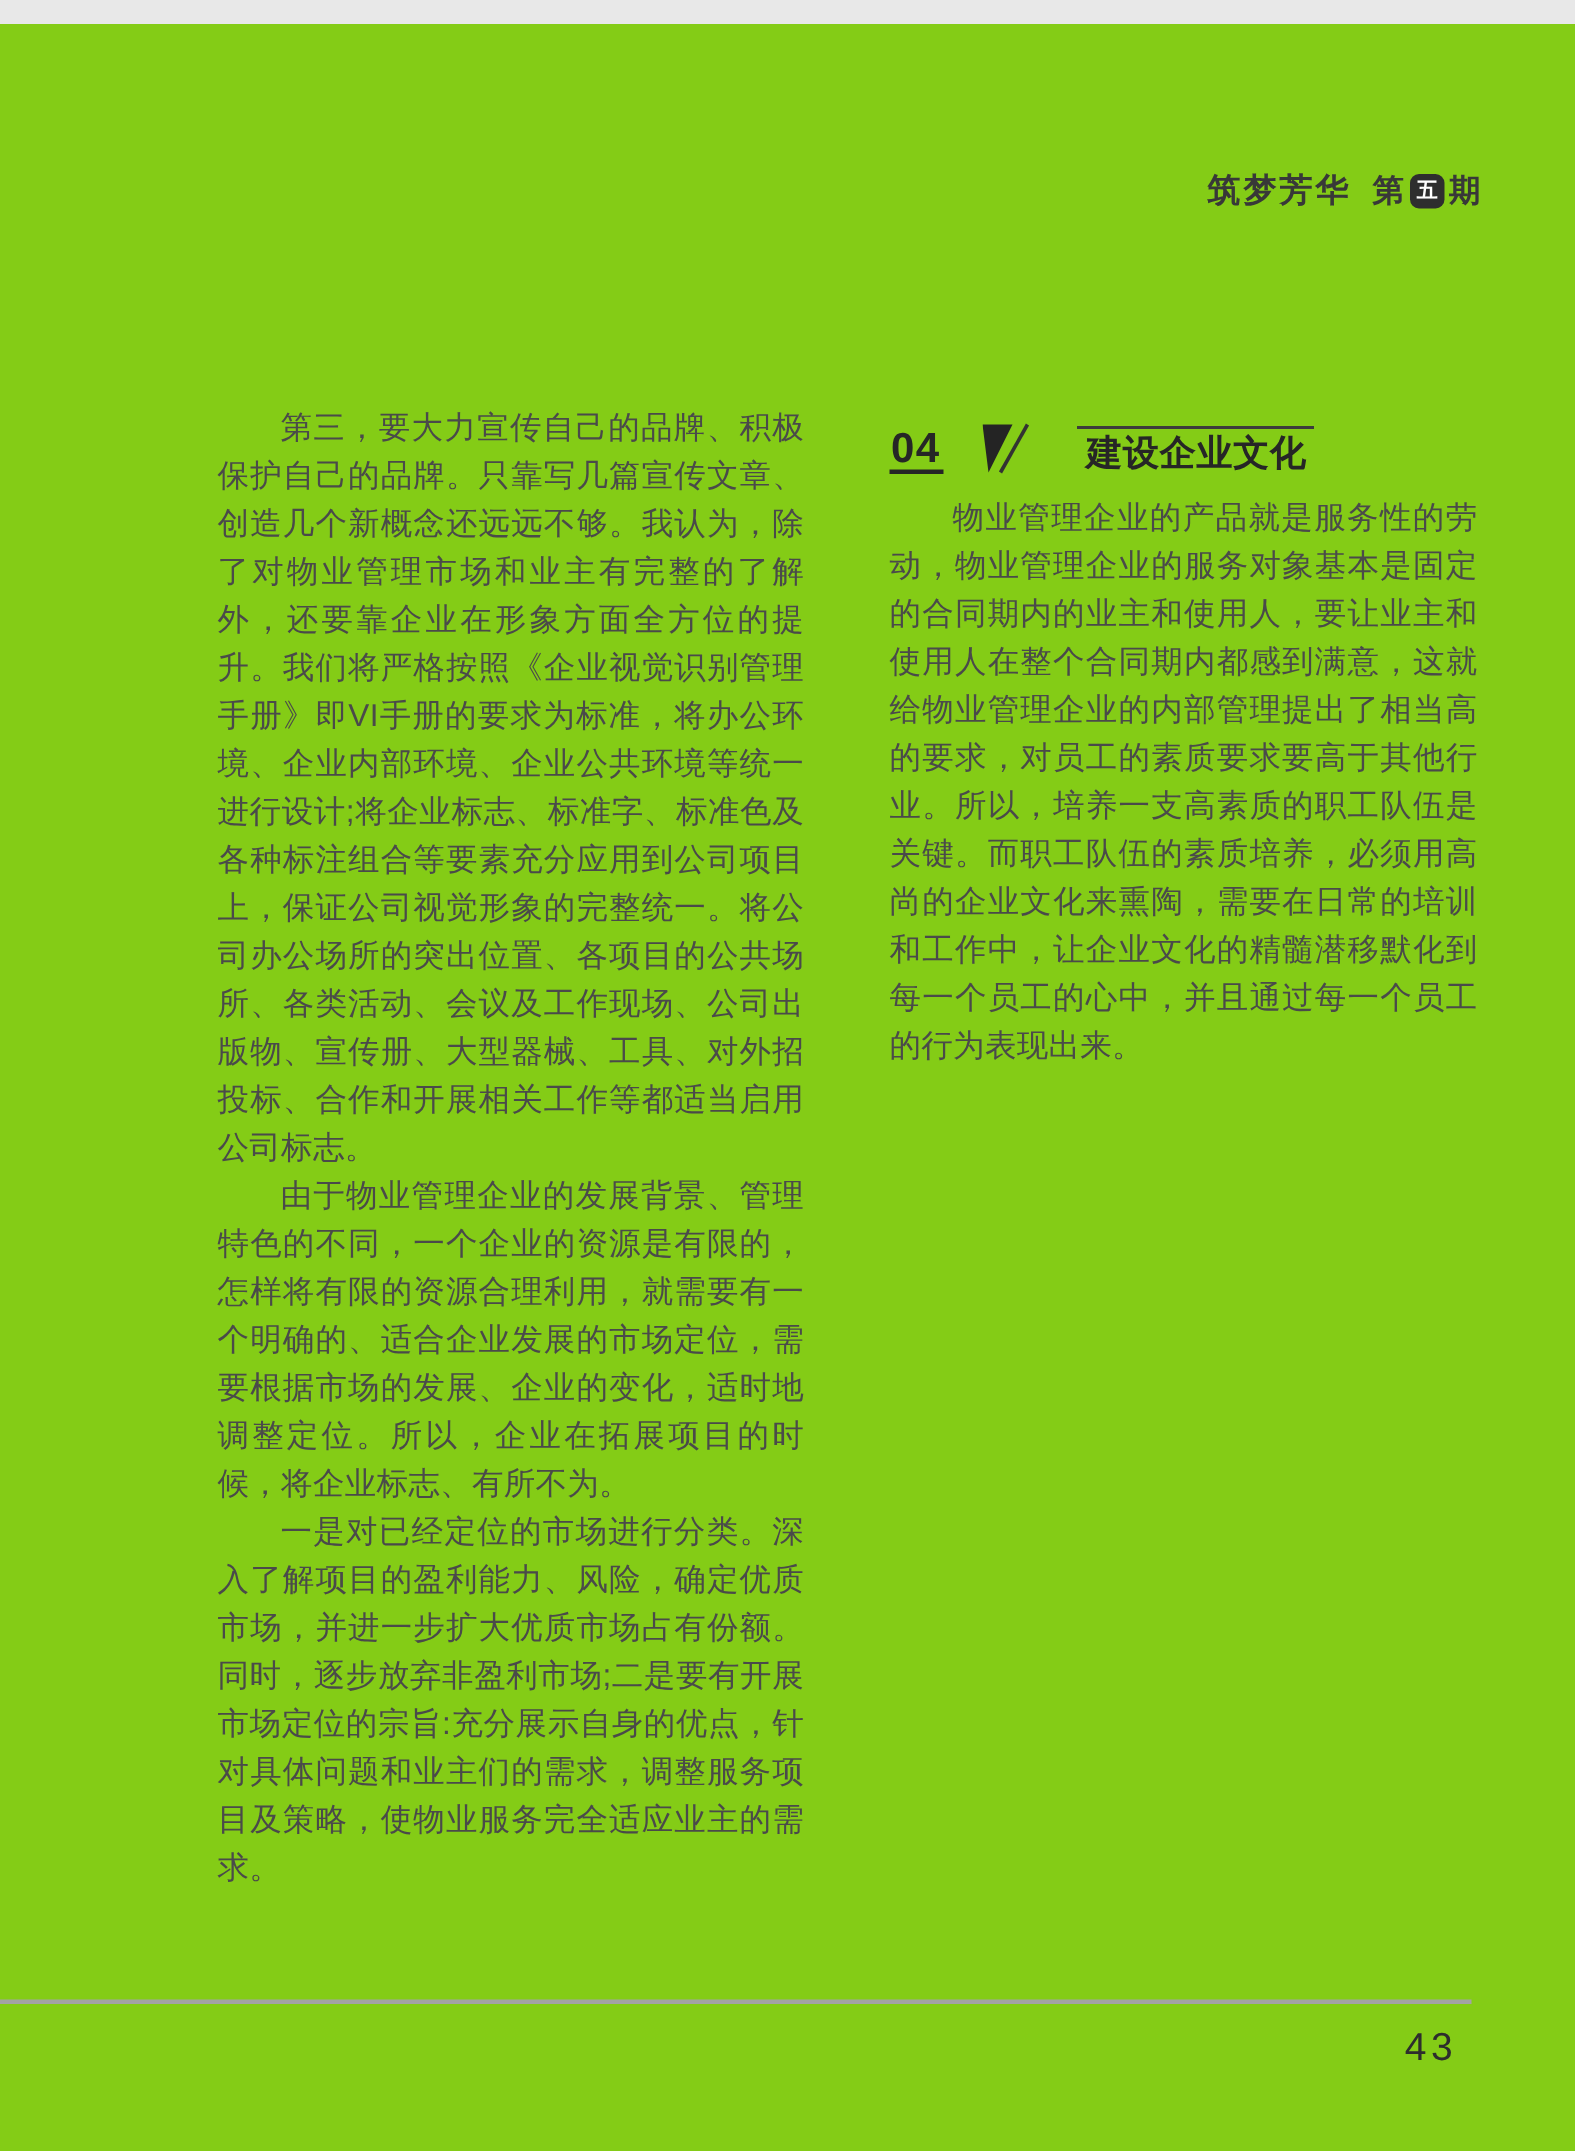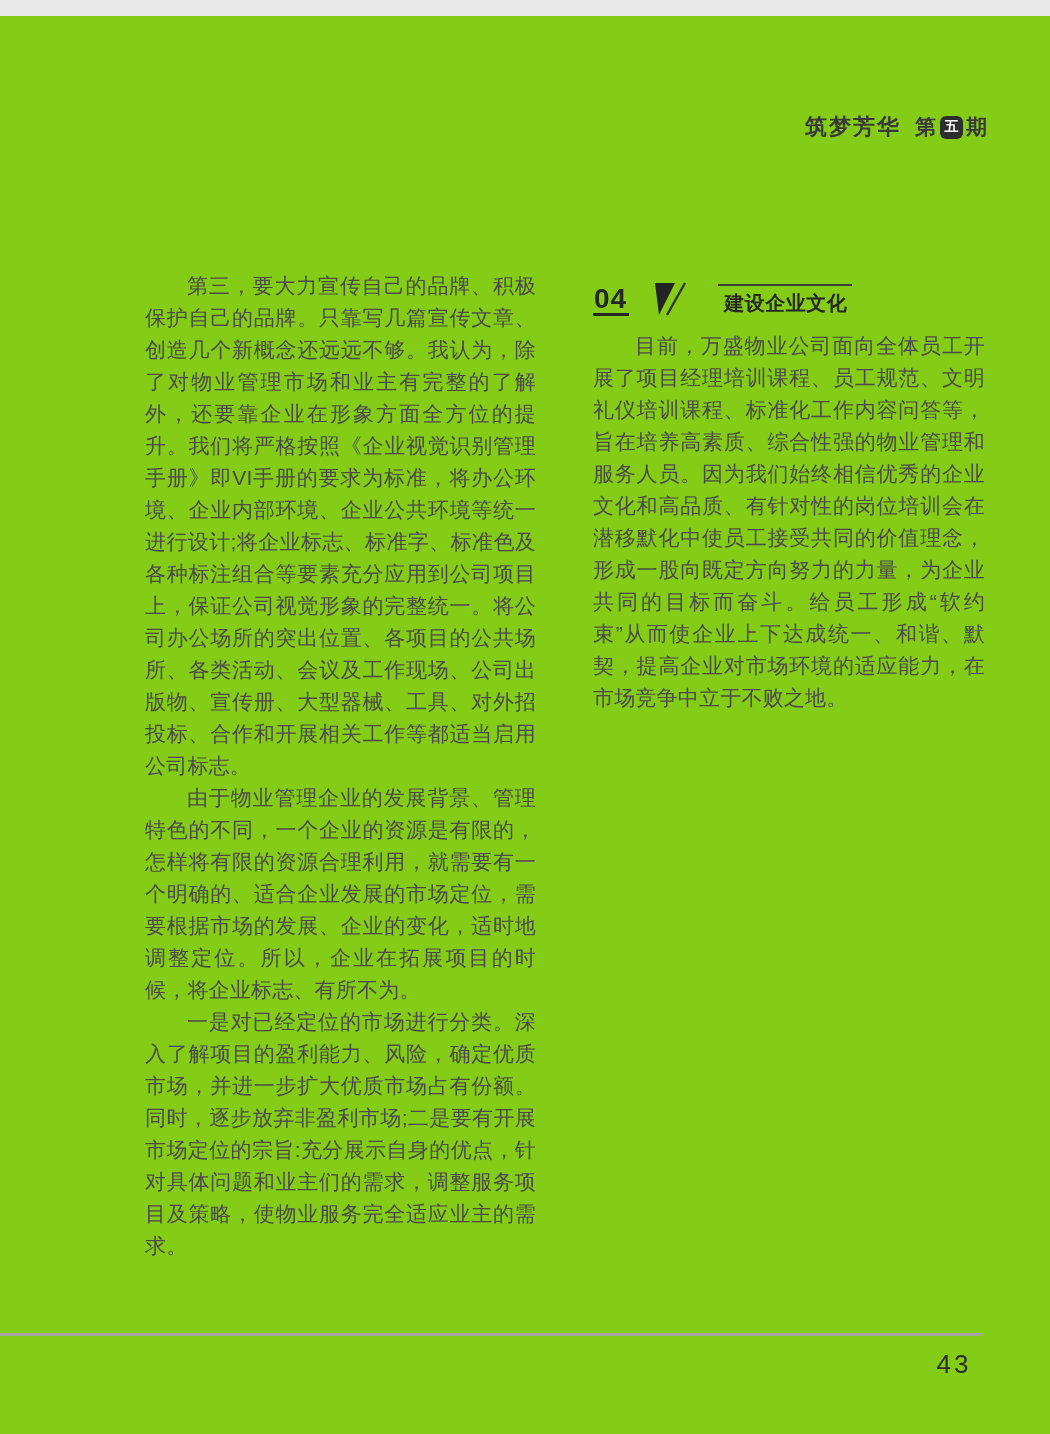--- a/index.html
+++ b/index.html
@@ -88,21 +88,21 @@
     padding: 0 2px 3px 1px;
     border-bottom: 3px solid #262626;
     letter-spacing: 1px;
   }
   .slash-mark {
     flex: 0 0 auto;
     margin: 0 1px 0 2px;
     display: block;
   }
   .section-title {
-    font-size: 20px;
+    font-size: 24px;
     font-weight: 700;
     color: #262626;
     border-top: 2px solid #3c3c3c;
     padding: 4px 5px 0 6px;
     line-height: 26px;
     letter-spacing: 0.5px;
     white-space: nowrap;
   }
 
   
@@ -151,19 +151,19 @@
   <section class="column column-right">
     <div class="section-header">
       <span class="section-num">04</span>
       <svg class="slash-mark" width="38" height="34" viewBox="0 0 38 34" aria-hidden="true">
         <polygon points="0,1 20,1 4,33" fill="#242424"></polygon>
         <line x1="12" y1="33" x2="30" y2="1" stroke="#333333" stroke-width="2.4"></line>
       </svg>
       <span class="section-title">建设企业文化</span>
     </div>
 
-    <p class="body-para">目前，万盛物业公司面向全体员工开展了项目经理培训课程、员工规范、文明礼仪培训课程、标准化工作内容问答等，旨在培养高素质、综合性强的物业管理和服务人员。因为我们始终相信优秀的企业文化和高品质、有针对性的岗位培训会在潜移默化中使员工接受共同的价值理念，形成一股向既定方向努力的力量，为企业共同的目标而奋斗。给员工形成“软约束”从而使企业上下达成统一、和谐、默契，提高企业对市场环境的适应能力，在市场竞争中立于不败之地。</p>
+    <p class="body-para">物业管理企业的产品就是服务性的劳动，物业管理企业的服务对象基本是固定的合同期内的业主和使用人，要让业主和使用人在整个合同期内都感到满意，这就给物业管理企业的内部管理提出了相当高的要求，对员工的素质要求要高于其他行业。所以，培养一支高素质的职工队伍是关键。而职工队伍的素质培养，必须用高尚的企业文化来熏陶，需要在日常的培训和工作中，让企业文化的精髓潜移默化到每一个员工的心中，并且通过每一个员工的行为表现出来。</p>
   </section>
 
   <div class="footer-line"></div>
   <div class="page-number">43</div>
 
 </div>
 
 </body></html>

